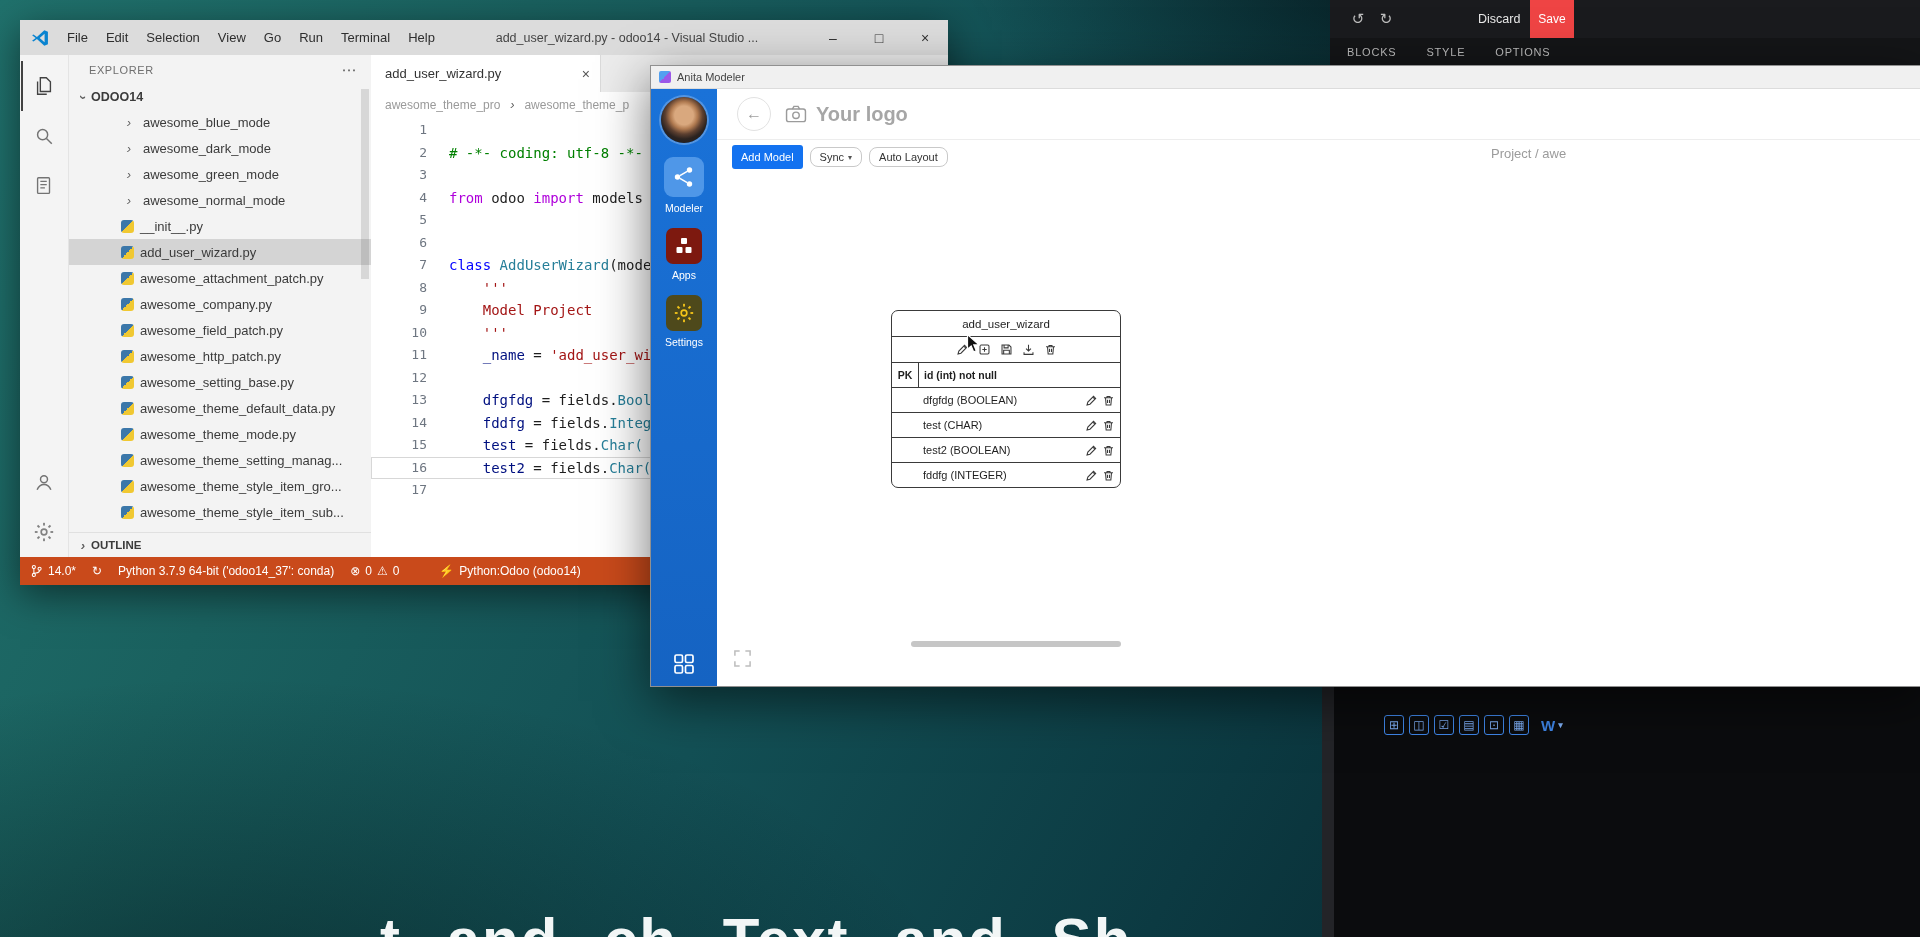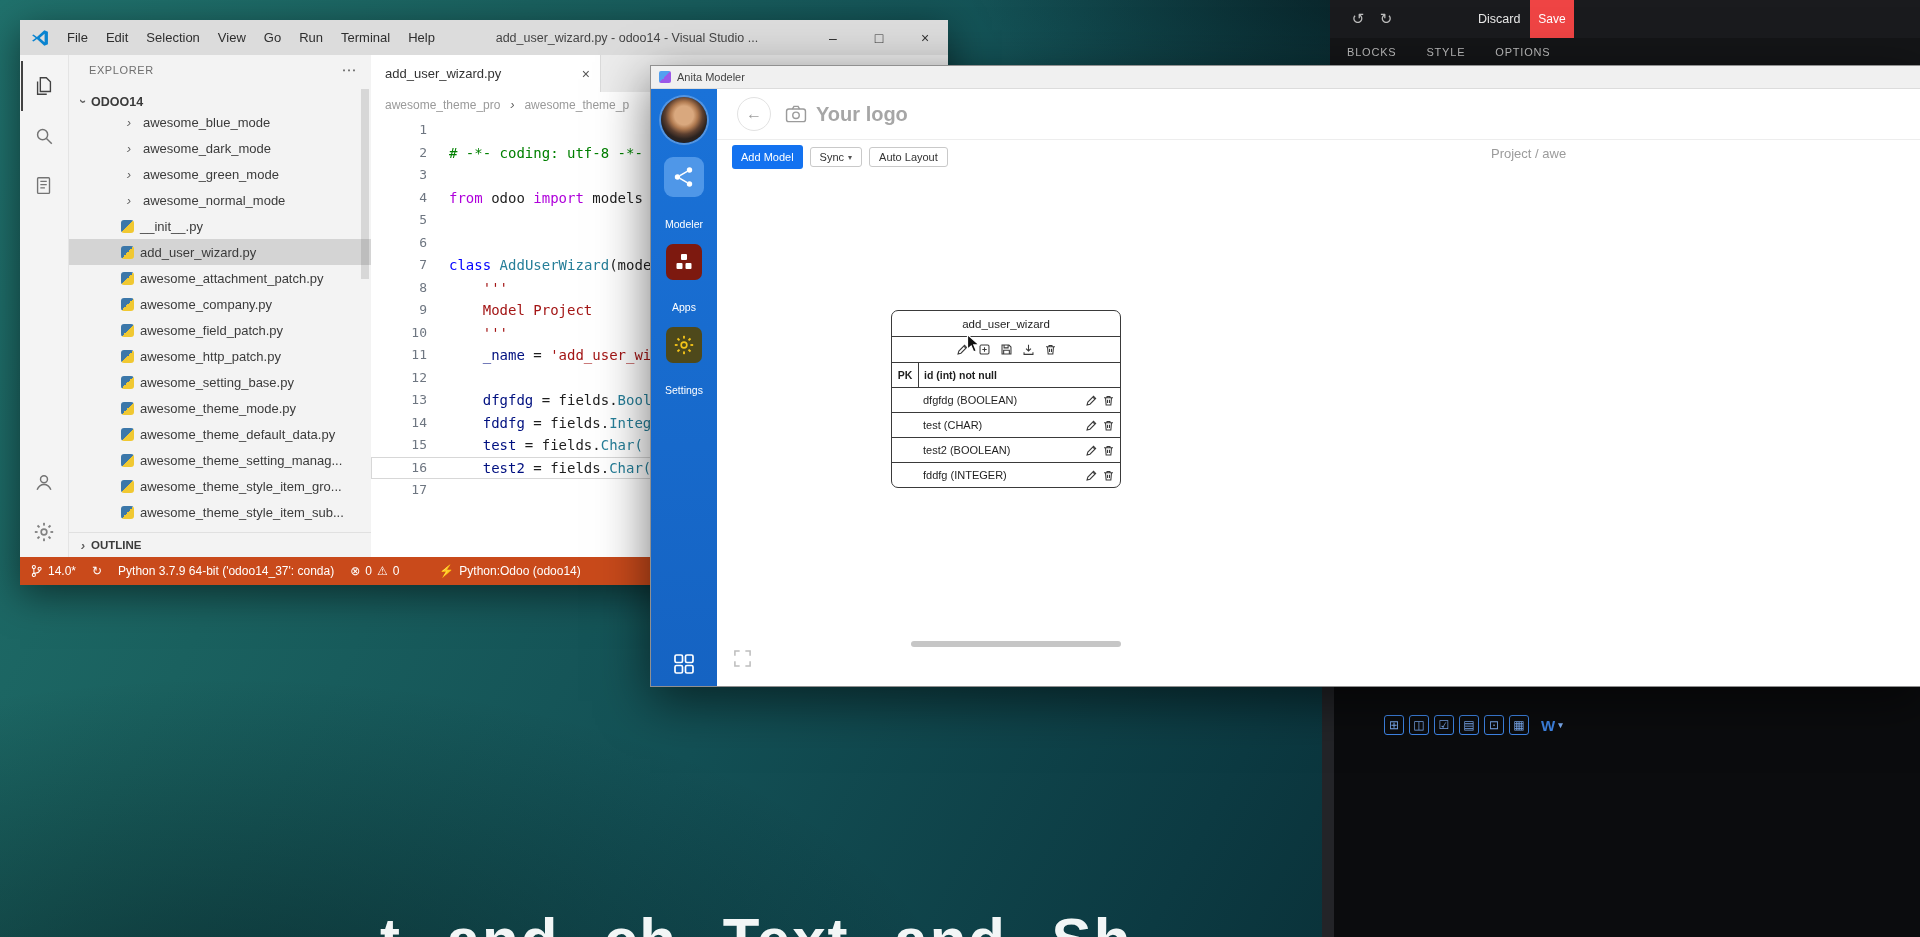--- a/index.html
+++ b/index.html
@@ -43,21 +43,21 @@
   .vs-activitybar{width:48px;background:#f4f4f4;border-right:1px solid #e4e4e4;display:flex;
                   flex-direction:column;align-items:center;padding-top:6px;}
   .ab-icon{width:47px;height:50px;display:flex;align-items:center;justify-content:center;opacity:.72;}
   .ab-icon.active{opacity:1;box-shadow:inset 2px 0 0 #424242;}
   .ab-spacer{flex:1;}
   .vs-sidebar{width:302px;background:#f3f3f3;position:relative;display:flex;flex-direction:column;
               font-size:13px;color:#3b3b3b;}
   .vs-exp-header{height:30px;display:flex;align-items:center;padding:0 14px 0 20px;font-size:11px;
                  letter-spacing:.6px;color:#6f6f6f;}
   .vs-exp-header .dots{margin-left:auto;font-size:15px;color:#555;}
-  .vs-root{height:24px;display:flex;align-items:flex-end;font-weight:bold;font-size:12.5px;padding-left:6px;}
+  .vs-root{height:24px;display:flex;align-items:center;font-weight:bold;font-size:12.5px;padding-left:6px;}
   .chev{display:inline-block;width:16px;text-align:center;color:#616161;font-size:13px;}
   .chev.down{transform:rotate(90deg);}
   #exp-items{overflow:hidden;}
   .exp-item{height:26px;display:flex;align-items:center;padding-left:52px;gap:6px;white-space:nowrap;}
   .exp-item.selected{background:#d4d4d4;}
   .py-icon{width:13px;height:13px;border-radius:3px;flex:0 0 13px;
            background:linear-gradient(135deg,#3b77a9 0 50%,#f0c832 50% 100%);}
   .vs-outline{margin-top:auto;height:24px;display:flex;align-items:center;font-weight:bold;
               font-size:11.5px;padding-left:6px;border-top:1px solid #e0e0e0;}
   .vs-scrollthumb{position:absolute;right:2px;top:34px;width:8px;height:190px;background:rgba(90,90,90,.18);}
@@ -86,39 +86,39 @@
   .an-titlebar{flex:0 0 22px;background:#f0f0f0;border-bottom:1px solid #dcdcdc;display:flex;
                align-items:center;padding-left:8px;gap:6px;font-size:11px;color:#444;}
   .an-appicon{width:12px;height:12px;border-radius:2px;
               background:linear-gradient(135deg,#53a0f0 0 50%,#9b59e8 50% 100%);}
   .an-body{flex:1;display:flex;min-height:0;}
   .an-sidebar{width:66px;background:linear-gradient(180deg,#1a72d8,#1563c2);display:flex;
               flex-direction:column;align-items:center;color:#fff;}
   .an-avatar{width:46px;height:46px;border-radius:50%;margin-top:8px;flex:0 0 46px;
       background:radial-gradient(circle at 50% 40%,#d9a87e 0 26%,#b07a50 38%,#5d4030 52%,#2b2320 66%,#191919 100%);
       box-shadow:0 0 0 2px rgba(255,255,255,.25);}
-  .an-nav-item{display:flex;flex-direction:column;align-items:center;margin-top:14px;gap:21px;}
+  .an-nav-item{display:flex;flex-direction:column;align-items:center;margin-top:14px;gap:5px;}
   .an-label{font-size:10.5px;}
   .an-ico{display:flex;align-items:center;justify-content:center;}
   .an-ico-modeler{width:40px;height:40px;border-radius:9px;background:#4f97e8;}
   .an-ico-apps{width:36px;height:36px;border-radius:7px;background:#7d190f;}
   .an-ico-settings{width:36px;height:36px;border-radius:7px;background:#4e491b;}
   .an-grid{margin-top:auto;margin-bottom:10px;display:flex;}
   .an-content{flex:1;position:relative;background:#fff;min-width:0;}
   .an-header{position:absolute;top:0;left:0;right:0;height:50px;border-bottom:1px solid #ededed;
              display:flex;align-items:center;padding-left:20px;gap:14px;}
   .an-back{width:32px;height:32px;border-radius:50%;border:1px solid #e2e2e2;display:flex;
            align-items:center;justify-content:center;color:#9e9e9e;font-size:16px;}
   .an-logo{display:flex;align-items:center;gap:9px;color:#a6a6a6;font-size:20px;font-weight:bold;}
   .an-toolbar{position:absolute;top:50px;left:0;right:0;height:36px;display:flex;align-items:center;
               padding-left:15px;gap:7px;}
   .btn-primary{height:24px;padding:0 9px;background:#1372f0;color:#fff;border:none;border-radius:3px;
                font-size:11px;font-family:inherit;}
   .btn-outline{height:20px;padding:0 9px;background:#fff;color:#333;border:1px solid #c9c9c9;
-               border-radius:3px;font-size:11px;font-family:inherit;display:flex;align-items:center;gap:4px;}
+               border-radius:8px;font-size:11px;font-family:inherit;display:flex;align-items:center;gap:4px;}
   .caret{font-size:8px;color:#555;}
   .an-breadcrumb{position:absolute;top:57px;left:774px;font-size:13px;color:#9b9b9b;}
   .entity{position:absolute;left:174px;top:221px;width:228px;background:#fff;border:1px solid #3a3a3a;
           border-radius:7px;font-size:11px;color:#1f1f1f;}
   .ent-title{height:25px;display:flex;align-items:center;justify-content:center;
              border-bottom:1px solid #3a3a3a;font-size:11.5px;}
   .ent-tools{height:25px;display:flex;align-items:center;justify-content:center;gap:9px;
              border-bottom:1px solid #3a3a3a;}
   .ent-pk{height:24px;display:flex;align-items:center;border-bottom:1px solid #3a3a3a;}
   .ent-pk .pk{width:26px;align-self:stretch;display:flex;align-items:center;justify-content:center;
@@ -283,25 +283,25 @@
             <div class="exp-item">
               <span class="py-icon"></span>
               <span class="exp-label">awesome_http_patch.py</span>
             </div>
             <div class="exp-item">
               <span class="py-icon"></span>
               <span class="exp-label">awesome_setting_base.py</span>
             </div>
             <div class="exp-item">
               <span class="py-icon"></span>
+              <span class="exp-label">awesome_theme_default_data.py</span>
+            </div>
+            <div class="exp-item">
+              <span class="py-icon"></span>
               <span class="exp-label">awesome_theme_mode.py</span>
-            </div>
-            <div class="exp-item">
-              <span class="py-icon"></span>
-              <span class="exp-label">awesome_theme_default_data.py</span>
             </div>
             <div class="exp-item">
               <span class="py-icon"></span>
               <span class="exp-label">awesome_theme_setting_manag...</span>
             </div>
             <div class="exp-item">
               <span class="py-icon"></span>
               <span class="exp-label">awesome_theme_style_item_gro...</span>
             </div>
             <div class="exp-item">

